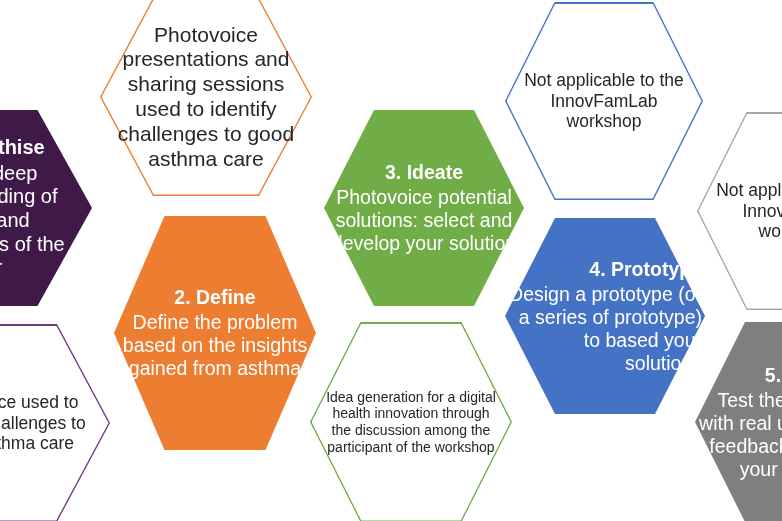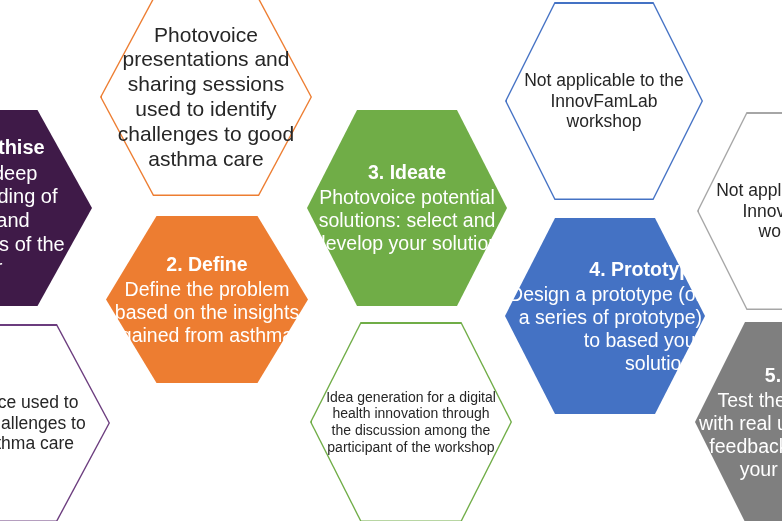--- a/index.html
+++ b/index.html
@@ -79,29 +79,29 @@
   </div>
 
   <div class="hex outlined" style="left:-102px; top:324px; width:212px; height:198px;">
     <div class="shape outer" style="background:#6B3C7E;"></div>
     <div class="shape inner" style="top:1.5px;left:1.5px;right:1.5px;bottom:1.5px;"></div>
     <div class="content" style="font-size:17.5px; width:86%;">
       <span class="body">Photovoice used to identify challenges to good asthma care</span>
     </div>
   </div>
 
-  <div class="hex filled" style="left:106px; top:216px; width:202px; height:167px;justify-content:center;">
+  <div class="hex filled" style="left:114px; top:216px; width:202px; height:234px;justify-content:center;">
     <div class="shape" style="background:#ED7D31;"></div>
     <div class="content" style="font-size:19.5px; width:95%;">
       <span class="title">2. Define</span>
       <span class="body">Define the problem based on the insights gained from asthma</span>
     </div>
   </div>
 
-  <div class="hex filled" style="left:307px; top:110px; width:200px; height:196px;">
+  <div class="hex filled" style="left:324px; top:110px; width:200px; height:196px;">
     <div class="shape" style="background:#70AD47;"></div>
     <div class="content" style="font-size:19.5px; width:97%;">
       <span class="title">3. Ideate</span>
       <span class="body">Photovoice potential solutions: select and develop your solution</span>
     </div>
   </div>
 
   <div class="hex outlined" style="left:310px; top:322px; width:202px; height:200px;">
     <div class="shape outer" style="background:#70AD47;"></div>
     <div class="shape inner" style="top:1.5px;left:1.5px;right:1.5px;bottom:1.5px;"></div>

